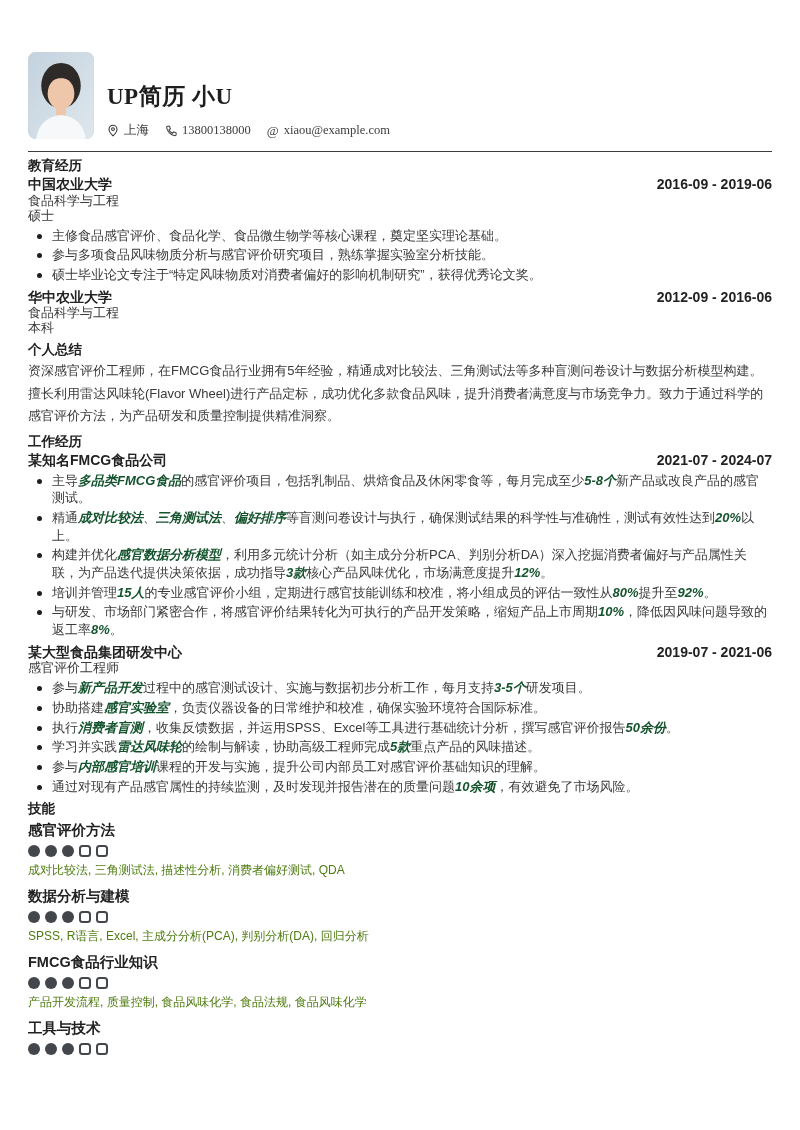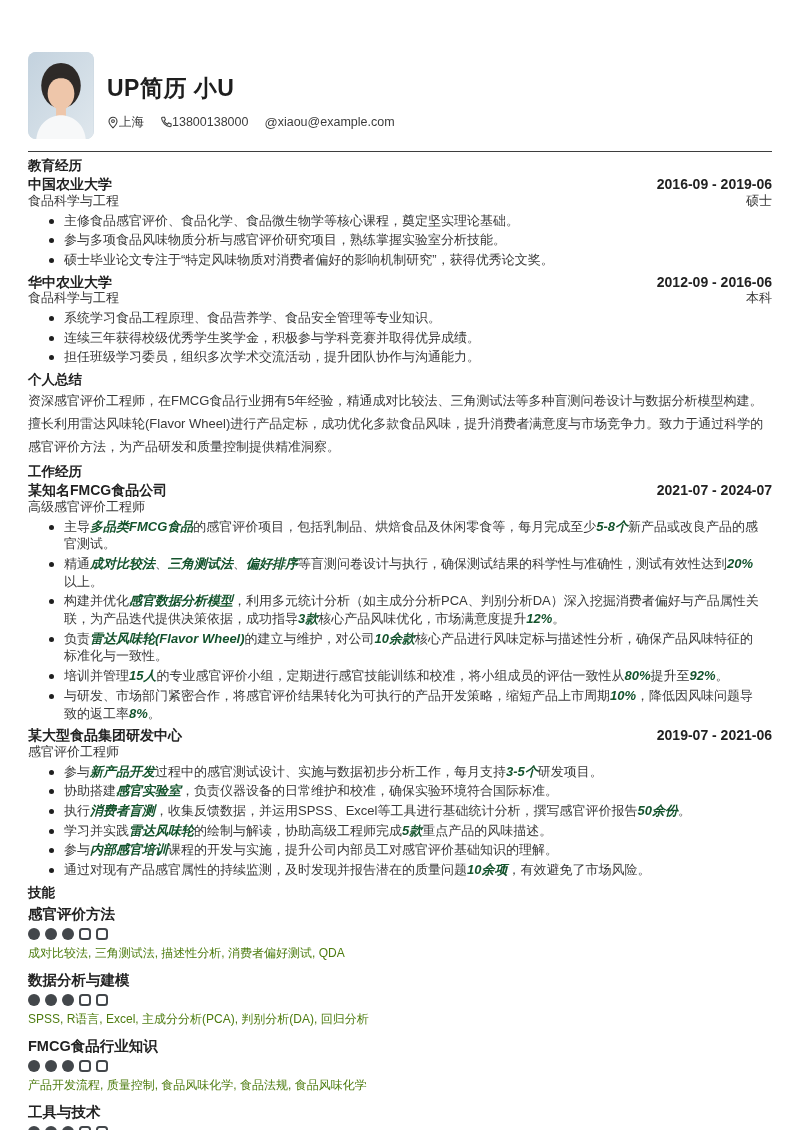--- a/index.html
+++ b/index.html
@@ -3,38 +3,38 @@
 <meta charset="utf-8">
 <style>
   html,body{margin:0;padding:0;}
   body{
     width:800px;height:1130px;overflow:hidden;background:#ffffff;
     font-family:"Liberation Sans","DejaVu Sans",sans-serif;
     color:#3a3a3a;-webkit-font-smoothing:antialiased;
   }
   .page{padding:0 28px;}
   
-  .header{display:flex;align-items:center;gap:13px;padding-top:52px;}
+  .header{display:flex;align-items:flex-end;gap:13px;padding-top:52px;font-family:Liberation Serif, serif;}
   .photo{width:66px;height:87px;border-radius:8px;overflow:hidden;flex:none;background:#c9d6e0;}
   .photo svg{display:block;width:100%;height:100%;}
   .header-info{padding-top:12px;}
   .name{font-size:23px;font-weight:700;color:#1e1e1e;letter-spacing:.5px;}
   .contact{display:flex;align-items:center;gap:16px;margin-top:10px;font-size:12.5px;color:#3c3c3c;}
-  .contact-item{display:flex;align-items:center;}
+  .contact-item{display:flex;align-items:center;gap:5px;}
   .contact-item svg{display:block;}
   .at-glyph{font-size:13px;color:#3c3c3c;font-weight:400;line-height:1;}
   .divider{border:none;border-top:1px solid #3e3e3e;margin:12px 0 0;}
   
   h2.section-title{font-size:13.5px;line-height:1.2;font-weight:700;color:#222;margin:6px 0 2px;}
   .entry{margin-bottom:5px;}
   .entry-row{display:flex;justify-content:space-between;align-items:flex-end;line-height:1.18;}
   .entry-title{font-size:14px;font-weight:700;color:#222;}
   .entry-date{font-size:14px;font-weight:700;color:#222;white-space:nowrap;}
-  .entry-sub{display:flex;justify-content:space-between;font-size:13px;line-height:1.15;color:#3a3a3a;margin-top:1px;}
-  ul.bullets{margin:3px 12px 0;padding:0 0 0 24px;list-style:none;}
+  .entry-sub{display:flex;justify-content:space-between;font-size:13px;line-height:1.15;color:#3a3a3a;margin-top:1px;flex-direction:column;}
+  ul.bullets{margin:3px 0 0;padding:0 0 0 24px;list-style:none;}
   ul.bullets li{position:relative;font-size:13px;line-height:1.36;margin-bottom:2px;color:#3a3a3a;}
   ul.bullets li::before{content:"";position:absolute;left:-15px;top:7px;width:5px;height:5px;border-radius:50%;background:#1f1f1f;}
   strong{font-weight:700;color:#14532d;font-style:italic;}
   .summary{font-size:13px;line-height:1.74;color:#3a3a3a;margin:2px 0 0;}
   
   .skill{margin-top:10px;}
   .skill:first-of-type{margin-top:5px;}
   .skill-name{font-size:14.5px;line-height:1.2;font-weight:700;color:#222;}
   .skill-dots{display:flex;gap:5px;margin:5px 0 6px;}
   .dot{width:12px;height:12px;box-sizing:border-box;}
@@ -115,50 +115,41 @@
         </div>
         <div class="entry">
           <div class="entry-row">
             <span class="entry-title">华中农业大学</span>
             <span class="entry-date">2012-09 - 2016-06</span>
           </div>
           <div class="entry-sub">
             <span>食品科学与工程</span>
             <span>本科</span>
           </div>
-          <ul class="bullets">
-            <li>系统学习食品工程原理、食品营养学、食品安全管理等专业知识。</li>
-            <li>连续三年获得校级优秀学生奖学金，积极参与学科竞赛并取得优异成绩。</li>
-            <li>担任班级学习委员，组织多次学术交流活动，提升团队协作与沟通能力。</li>
-          </ul>
         </div>
       </div>
   </section>
 
   <section>
     <h2 class="section-title">个人总结</h2>
     <p class="summary">资深感官评价工程师，在FMCG食品行业拥有5年经验，精通成对比较法、三角测试法等多种盲测问卷设计与数据分析模型构建。擅长利用雷达风味轮(Flavor Wheel)进行产品定标，成功优化多款食品风味，提升消费者满意度与市场竞争力。致力于通过科学的感官评价方法，为产品研发和质量控制提供精准洞察。</p>
   </section>
 
   <section>
     <h2 class="section-title">工作经历</h2>
     <div id="work-list">
         <div class="entry">
           <div class="entry-row">
             <span class="entry-title">某知名FMCG食品公司</span>
             <span class="entry-date">2021-07 - 2024-07</span>
-          </div>
-          <div class="entry-sub">
-            <span>高级感官评价工程师</span>
           </div>
           <ul class="bullets">
             <li>主导<strong>多品类FMCG食品</strong>的感官评价项目，包括乳制品、烘焙食品及休闲零食等，每月完成至少<strong>5-8个</strong>新产品或改良产品的感官测试。</li>
             <li>精通<strong>成对比较法</strong>、<strong>三角测试法</strong>、<strong>偏好排序</strong>等盲测问卷设计与执行，确保测试结果的科学性与准确性，测试有效性达到<strong>20%</strong>以上。</li>
             <li>构建并优化<strong>感官数据分析模型</strong>，利用多元统计分析（如主成分分析PCA、判别分析DA）深入挖掘消费者偏好与产品属性关联，为产品迭代提供决策依据，成功指导<strong>3款</strong>核心产品风味优化，市场满意度提升<strong>12%</strong>。</li>
-            <li>负责<strong>雷达风味轮(Flavor Wheel)</strong>的建立与维护，对公司<strong>10余款</strong>核心产品进行风味定标与描述性分析，确保产品风味特征的标准化与一致性。</li>
             <li>培训并管理<strong>15人</strong>的专业感官评价小组，定期进行感官技能训练和校准，将小组成员的评估一致性从<strong>80%</strong>提升至<strong>92%</strong>。</li>
             <li>与研发、市场部门紧密合作，将感官评价结果转化为可执行的产品开发策略，缩短产品上市周期<strong>10%</strong>，降低因风味问题导致的返工率<strong>8%</strong>。</li>
           </ul>
         </div>
         <div class="entry">
           <div class="entry-row">
             <span class="entry-title">某大型食品集团研发中心</span>
             <span class="entry-date">2019-07 - 2021-06</span>
           </div>
           <div class="entry-sub">

